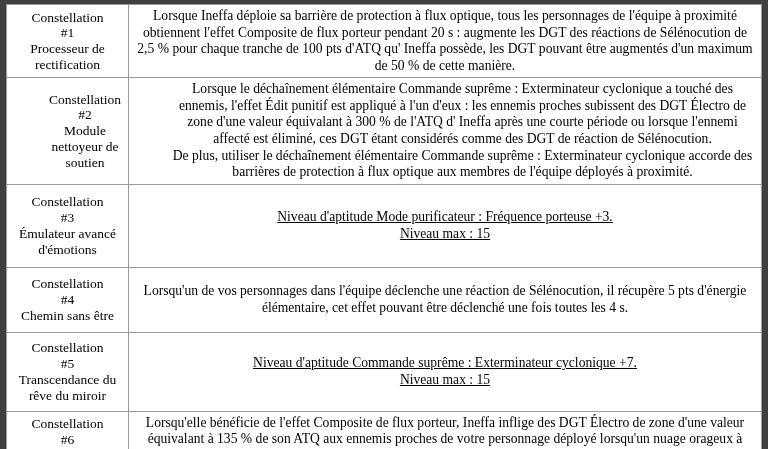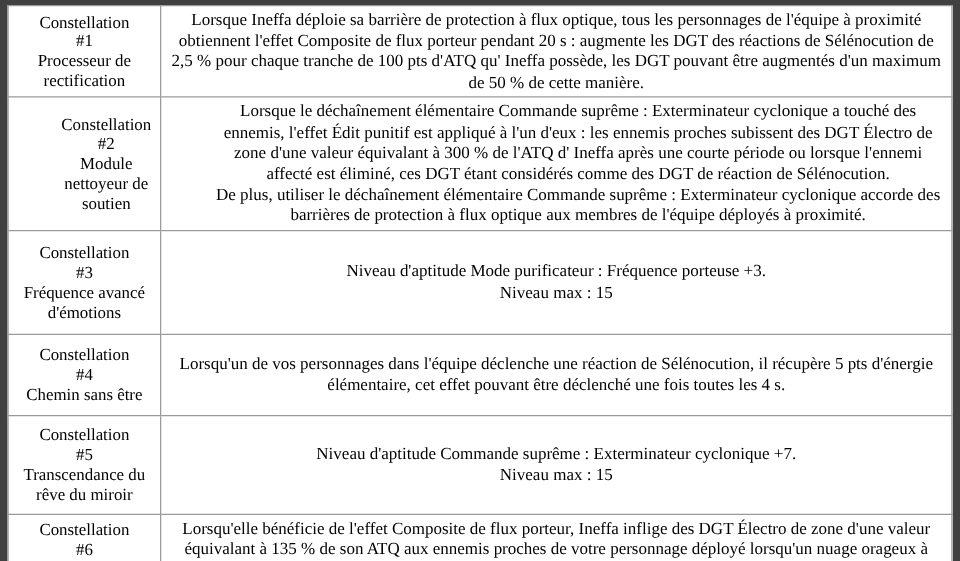--- a/index.html
+++ b/index.html
@@ -53,20 +53,21 @@
   .const-num {
     display: block;
     font-weight: normal;
   }
   .const-title {
     display: block;
     font-weight: normal;
   }
   .desc-line {
     display: block;
+    text-decoration: underline;
   }
   .para {
     display: block;
   }
   
   tr.row-0 td { height: 60px; }
   tr.row-1 td { height: 86px; padding-left: 39px; }
   tr.row-2 td { height: 76px; }
   tr.row-3 td { height: 58px; }
   tr.row-4 td { height: 72px; }
@@ -99,21 +100,21 @@
         <td class="desc-cell">
           <span class="para">Lorsque le déchaînement élémentaire Commande suprême : Exterminateur cyclonique a touché des ennemis, l'effet Édit punitif est appliqué à l'un d'eux : les ennemis proches subissent des DGT Électro de zone d'une valeur équivalant à 300 % de l'ATQ d' Ineffa après une courte période ou lorsque l'ennemi affecté est éliminé, ces DGT étant considérés comme des DGT de réaction de Sélénocution.</span>
           <span class="para">De plus, utiliser le déchaînement élémentaire Commande suprême : Exterminateur cyclonique accorde des barrières de protection à flux optique aux membres de l'équipe déployés à proximité.</span>
         </td>
       </tr>
 
       <tr class="row-2">
         <td class="name-cell">
           <span class="const-word">Constellation</span>
           <span class="const-num">#3</span>
-          <span class="const-title">Fréquence avancé d'émotions</span>
+          <span class="const-title">Émulateur avancé d'émotions</span>
         </td>
         <td class="desc-cell">
           <span class="desc-line">Niveau d'aptitude Mode purificateur : Fréquence porteuse +3.</span>
           <span class="desc-line">Niveau max : 15</span>
         </td>
       </tr>
 
       <tr class="row-3">
         <td class="name-cell">
           <span class="const-word">Constellation</span>

